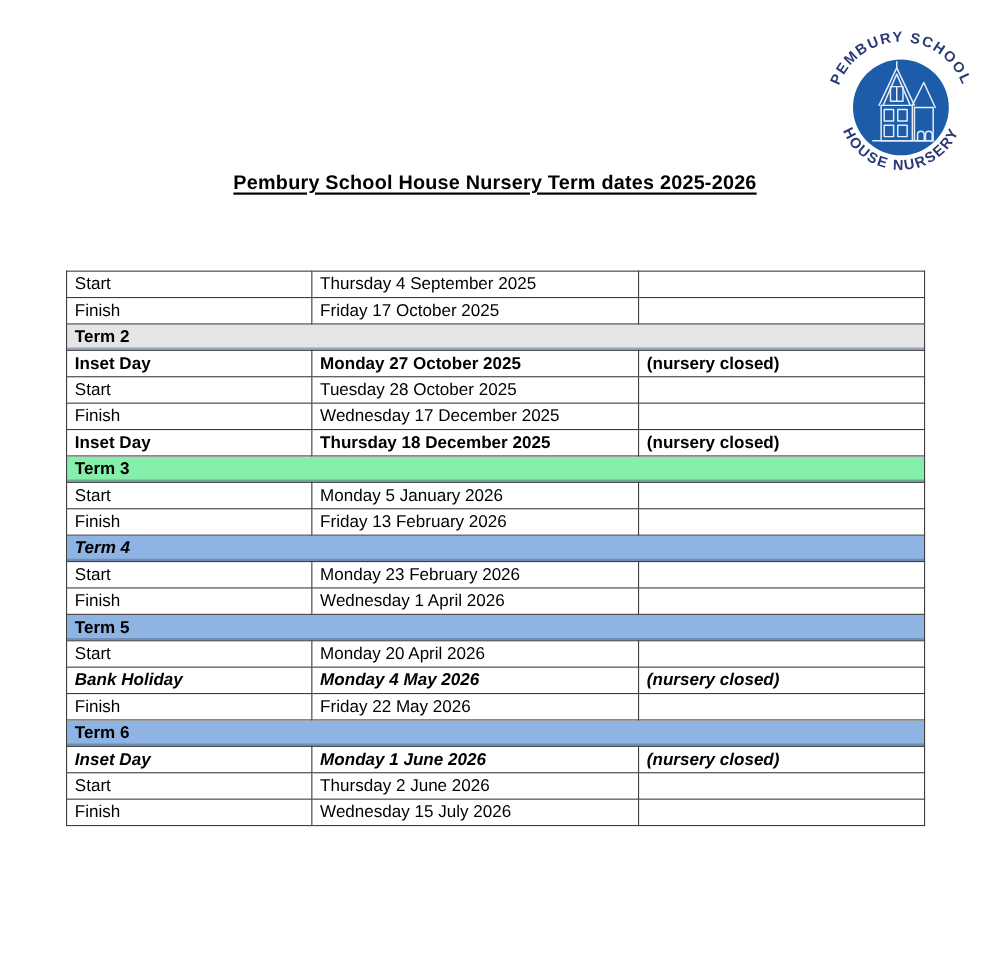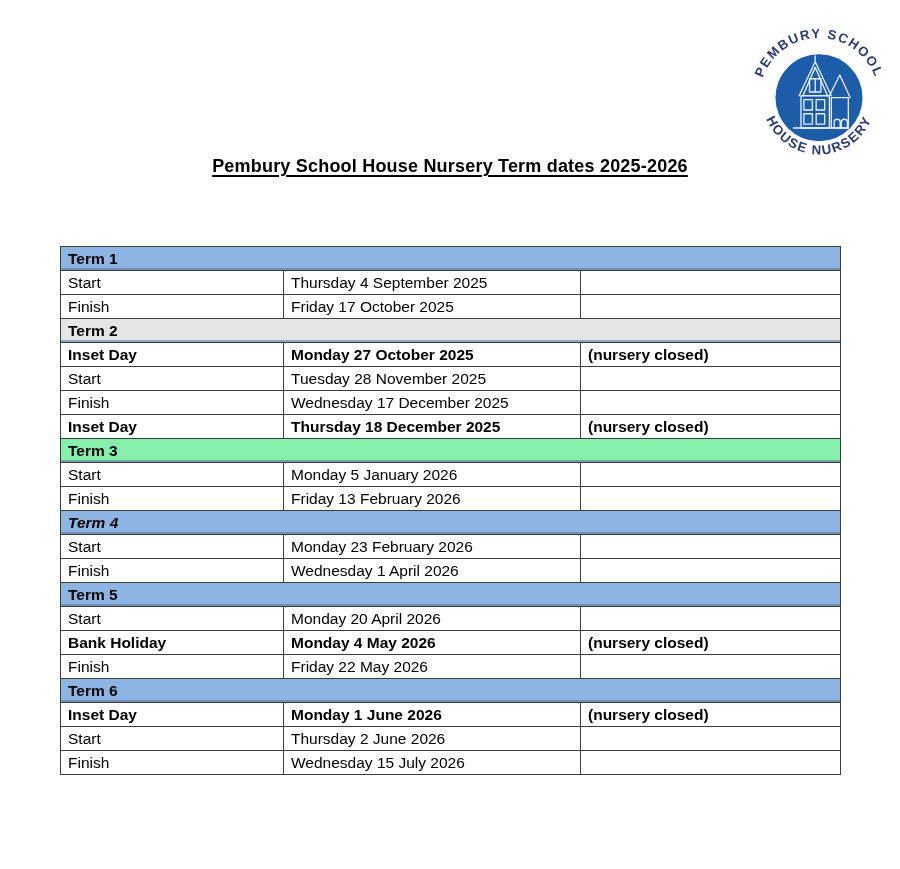--- a/index.html
+++ b/index.html
@@ -55,21 +55,21 @@
     vertical-align: middle;
     white-space: nowrap;
     overflow: hidden;
   }
   .term-table td.term-cell {
     background: #8eb4e3;
     font-weight: 700;
     box-shadow: inset 0 -2px 0 rgba(86, 112, 150, 0.55);
   }
   .row-bold td { font-weight: 700; }
-  .row-bold-italic td { font-weight: 700; }
+  .row-bold-italic td { font-weight: 700; font-style: italic; }
 </style>
 </head>
 <body>
 
 <div class="page">
 
   <svg class="logo" viewBox="0 0 150 156" xmlns="http://www.w3.org/2000/svg">
     <defs>
       <path id="arcTop" d="M 12 84 A 63 63 0 0 1 138 84" fill="none"></path>
       <path id="arcBottom" d="M 15 84 A 60 60 0 0 0 135 84" fill="none"></path>
@@ -104,44 +104,41 @@
     <span>Pembury School House Nursery Term dates 2025-2026</span>
   </div>
 
   <table class="term-table">
     <colgroup>
       <col style="width:223px">
       <col style="width:297px">
       <col style="width:260px">
     </colgroup>
     <tbody>
-        <tr>
-          <td colspan="3" class="term-cell" style="background-color: rgb(142, 180, 227);">Term 1</td>
-        </tr>
         <tr class="row-normal">
           <td>Start</td>
           <td>Thursday 4 September 2025</td>
           <td></td>
         </tr>
         <tr class="row-normal">
           <td>Finish</td>
           <td>Friday 17 October 2025</td>
           <td></td>
         </tr>
         <tr>
           <td colspan="3" class="term-cell" style="background-color: #e5e5e5;">Term 2</td>
         </tr>
         <tr class="row-bold">
           <td>Inset Day</td>
           <td>Monday 27 October 2025</td>
           <td>(nursery closed)</td>
         </tr>
         <tr class="row-normal">
           <td>Start</td>
-          <td>Tuesday 28 November 2025</td>
+          <td>Tuesday 28 October 2025</td>
           <td></td>
         </tr>
         <tr class="row-normal">
           <td>Finish</td>
           <td>Wednesday 17 December 2025</td>
           <td></td>
         </tr>
         <tr class="row-bold">
           <td>Inset Day</td>
           <td>Thursday 18 December 2025</td>

